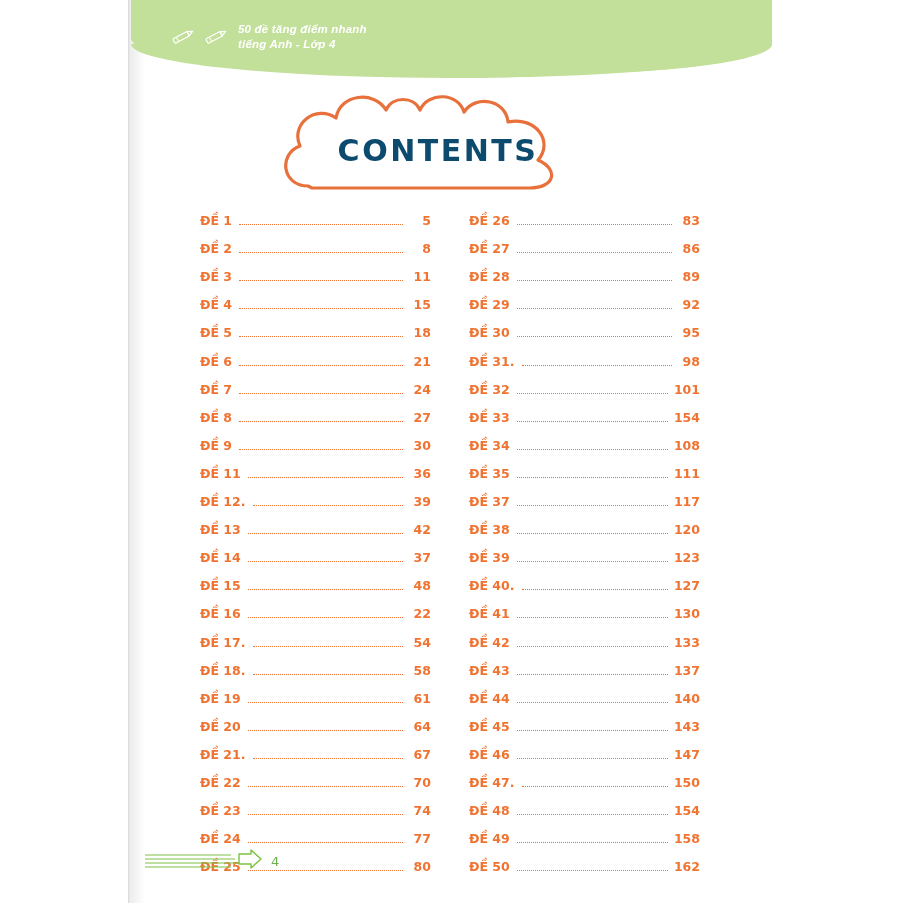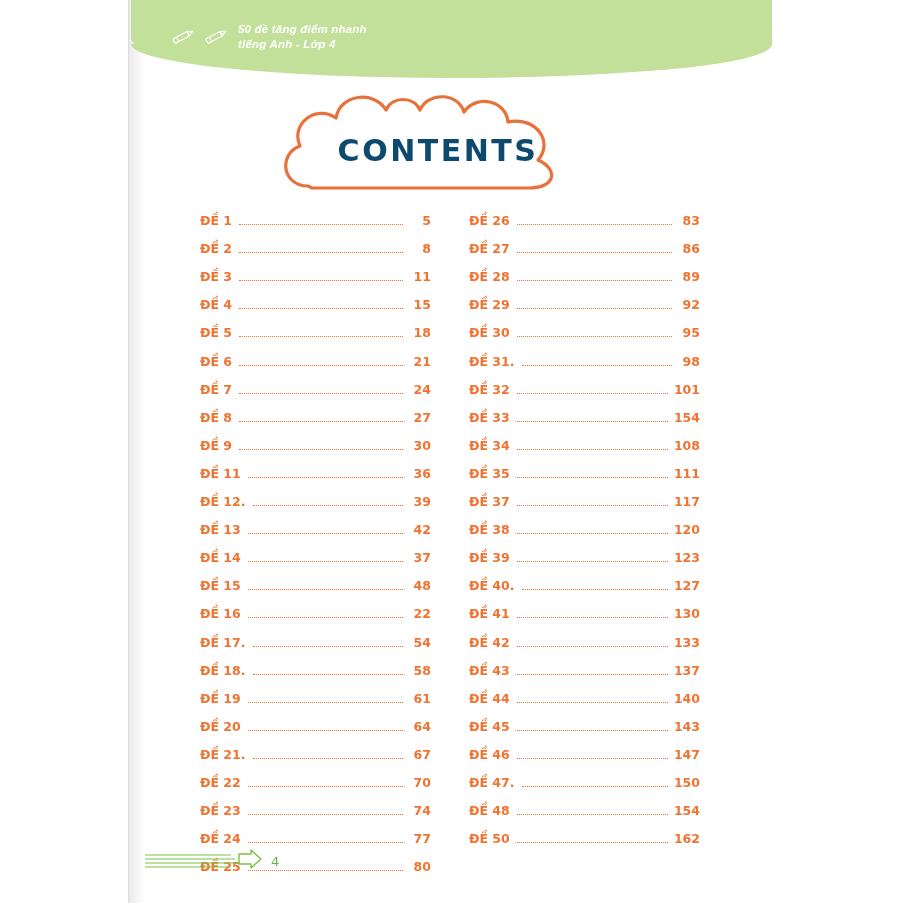--- a/index.html
+++ b/index.html
@@ -444,20 +444,25 @@
           <span class="toc-label">ĐỀ 47.</span>
           <span class="toc-dots"></span>
           <span class="toc-page">150</span>
         </div>
       <div class="toc-row">
           <span class="toc-label">ĐỀ 48</span>
           <span class="toc-dots"></span>
           <span class="toc-page">154</span>
         </div>
       <div class="toc-row">
+          <span class="toc-label">ĐỀ 49</span>
+          <span class="toc-dots"></span>
+          <span class="toc-page">158</span>
+        </div>
+      <div class="toc-row">
           <span class="toc-label">ĐỀ 50</span>
           <span class="toc-dots"></span>
           <span class="toc-page">162</span>
         </div>
     </div>
   </div>
 
   <div class="footer">
     <svg class="footer-lines" width="118" height="26" viewBox="0 0 118 26">
       <line x1="0" y1="7" x2="86" y2="7" stroke="#7cc242" stroke-width="1.1"></line>

